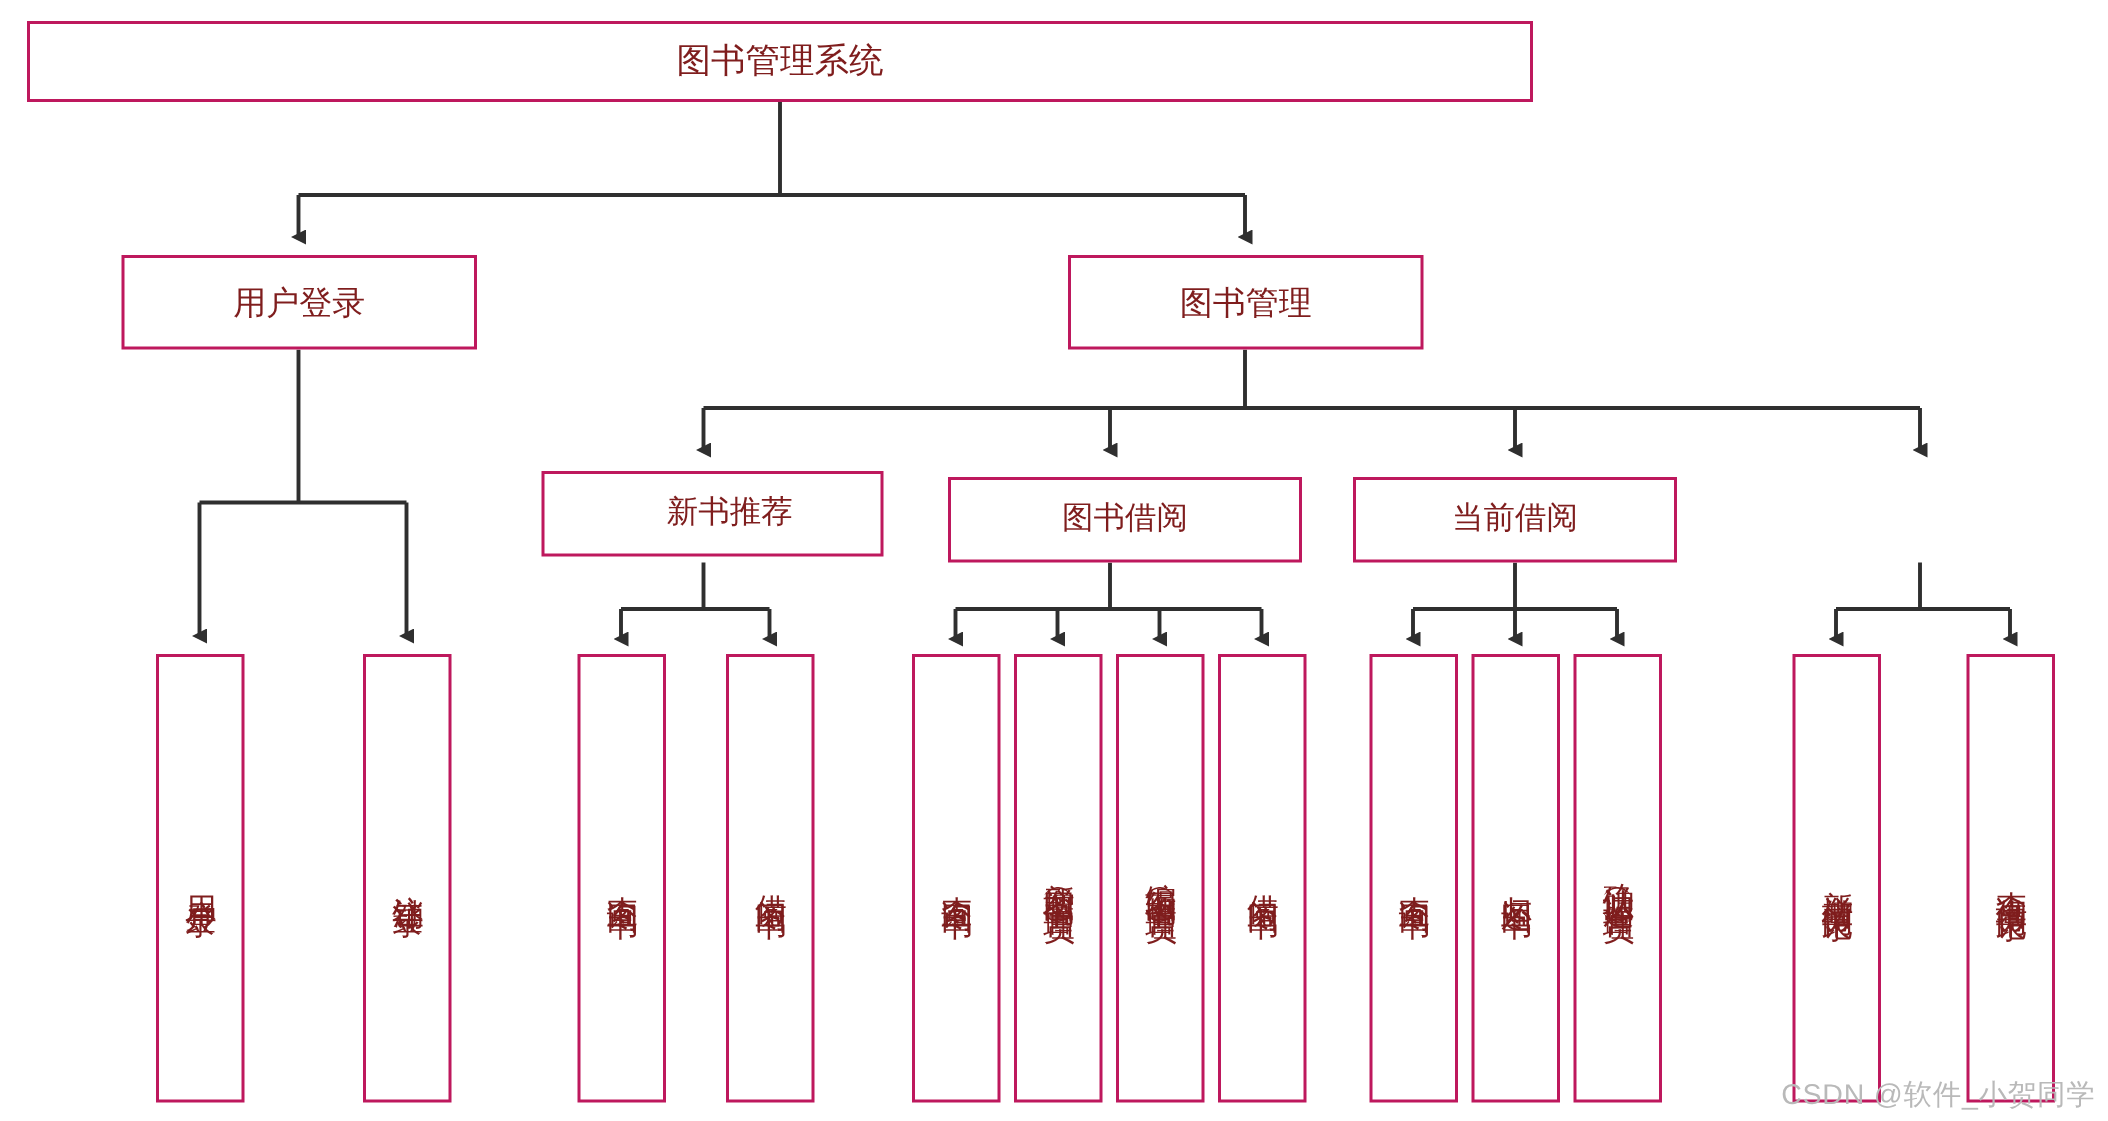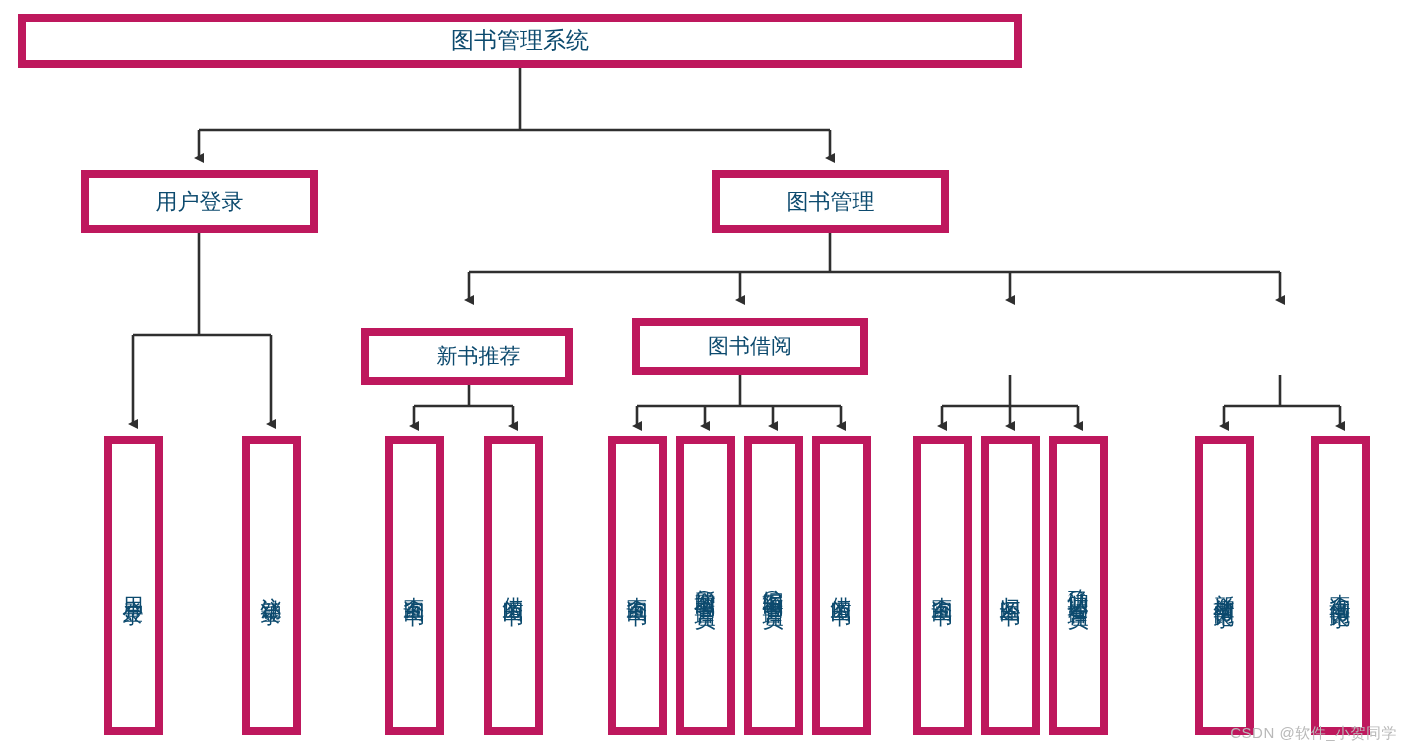--- a/index.html
+++ b/index.html
@@ -23,25 +23,25 @@
     left: 0;
     top: 0;
     width: 1405px;
     height: 747px;
     pointer-events: none;
   }
   .node {
     position: absolute;
     box-sizing: border-box;
     background: #ffffff;
-    border: 8px solid #be185d;
+    border: 2px solid #be185d;
     display: flex;
     align-items: center;
     justify-content: center;
-    color: #0c4a6e;
+    color: #7f1d1d;
   }
   .node .label {
     display: block;
     text-align: center;
     line-height: 1.18;
     white-space: nowrap;
   }
   .node.root .label { font-size: 23px; }
   .node.level2 .label { font-size: 22px; }
   .node.level3 .label { font-size: 21px; }
@@ -57,21 +57,21 @@
     font-size: 21px;
     letter-spacing: 3px;
     line-height: 1;
     white-space: nowrap;
     text-align: center;
   }
   #watermark {
     position: absolute;
     right: 8px;
     bottom: 4px;
-    font-size: 15px;
+    font-size: 19px;
     color: #b9b9b9;
     letter-spacing: 0.5px;
     white-space: nowrap;
   }
 </style>
 </head>
 <body>
 
 <div id="canvas">
 
@@ -129,25 +129,28 @@
     <span class="label">图书管理系统</span>
   </div>
 
   <div class="node level2" style="left:81px; top:170px; width:237px; height:63px;">
     <span class="label">用户登录</span>
   </div>
   <div class="node level2" style="left:712px; top:170px; width:237px; height:63px;">
     <span class="label">图书管理</span>
   </div>
 
-  <div class="node level3" style="left:361px; top:328px; width:212px; height:57px;padding-left:23px;">
+  <div class="node level3" style="left:361px; top:314px; width:228px; height:57px;padding-left:23px;">
     <span class="label">新书推荐</span>
   </div>
   <div class="node level3" style="left:632px; top:318px; width:236px; height:57px;">
     <span class="label">图书借阅</span>
+  </div>
+  <div class="node level3" style="left:902px; top:318px; width:216px; height:57px;">
+    <span class="label">当前借阅</span>
   </div>
 
   <div class="node leaf" style="left:104px; top:436px; width:59px; height:299px;">
     <span class="label">用户登录</span>
   </div>
   <div class="node leaf" style="left:242px; top:436px; width:59px; height:299px;">
     <span class="label">注销登录</span>
   </div>
 
   <div class="node leaf" style="left:385px; top:436px; width:59px; height:299px;">

